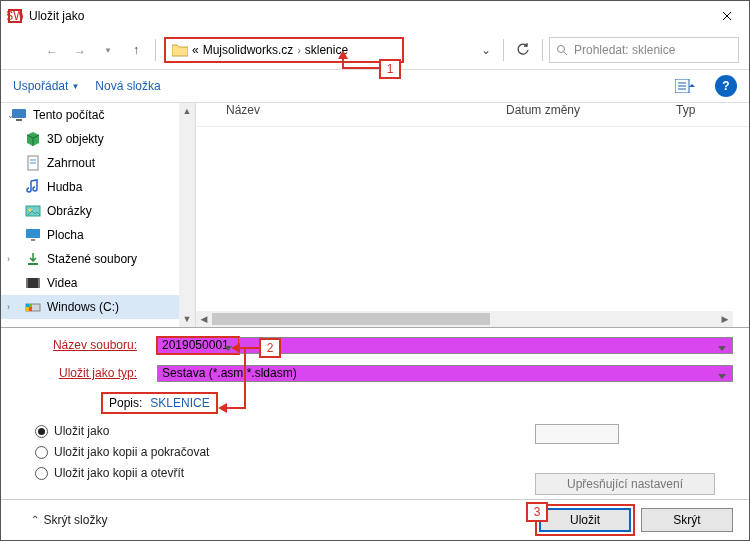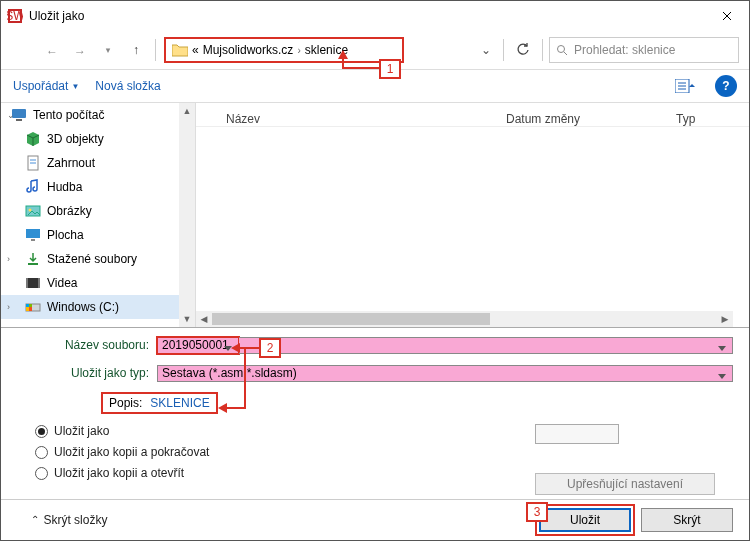--- a/index.html
+++ b/index.html
@@ -36,34 +36,34 @@
   .tree { width:195px; border-right:1px solid #ddd; overflow:hidden; background:#fff; position:relative;}
   .tree ul { list-style:none; }
   .tree li { display:flex; align-items:center; height:24px; padding-left:24px; gap:6px; white-space:nowrap;}
   .tree li.root { padding-left:10px; }
   .tree li.sel { background:#d9e8f7; }
   .tree li .exp { position:absolute; left:6px; font-size:9px; color:#666;}
   .node-icon { width:16px; height:16px; display:flex; align-items:center; justify-content:center;}
   .tree-scroll { position:absolute; right:0; top:0; bottom:0; width:16px; background:#f0f0f0; display:flex; flex-direction:column; align-items:center;}
   .tree-scroll .arr { height:16px; color:#666; font-size:9px; display:flex; align-items:center;}
   .list { flex:1; position:relative;}
-  .list-header { height:24px; border-bottom:1px solid #eee; display:flex; align-items:flex-end; padding-left:30px;}
+  .list-header { height:24px; border-bottom:1px solid #eee; display:flex; align-items:flex-start; padding-left:30px;}
   .col { color:#444; }
   .col.name { width:280px;}
   .col.date { width:170px;}
   .col.type { }
   .hscroll { position:absolute; left:0; right:16px; bottom:0; height:16px; background:#f0f0f0; display:flex; align-items:center;}
   .hscroll .arr { width:16px; text-align:center; color:#666; font-size:9px;}
   .hscroll .track { flex:1; position:relative; height:16px;}
   .hscroll .thumb { position:absolute; left:0; width:55%; top:2px; bottom:2px; background:#c8c8c8;}
 
   .fields { padding:4px 16px 2px 16px; position:relative;}
   .field-row { display:flex; align-items:center; height:26px; margin-bottom:2px;}
-  .field-label { width:140px; text-align:right; padding-right:8px; color:#14532d;}
-  .field-control { flex:1; height:17px; border:1px solid #888; display:flex; align-items:center; padding:0 4px; background:#f9a8d4; position:relative;}
+  .field-label { width:140px; text-align:right; padding-right:20px; color:#b91c1c;text-decoration:underline;}
+  .field-control { flex:1; height:17px; border:1px solid #888; display:flex; align-items:center; padding:0 4px; background:#d946ef; position:relative;}
   .field-control.combo::after { content:""; position:absolute; right:6px; top:8px; border-left:4px solid transparent; border-right:4px solid transparent; border-top:5px solid #555;}
   .hl-red { outline:2px solid #d93025; outline-offset:-1px;}
   .desc-row { display:flex; align-items:flex-end; height:26px; margin:2px 0 0 84px;}
   .desc-box { border:2px solid #d93025; display:flex; align-items:center; height:22px; padding:0 6px;}
   .desc-link { color:#1a5fb4; margin-left:8px;}
 
   .options { display:flex; padding:8px 34px 4px 34px; gap:30px;}
   .opt-col { display:flex; flex-direction:column; gap:7px;}
   .radio, .check { display:flex; align-items:center; gap:6px; color:#222;}
   .radio.disabled, .check.disabled { color:#888;}

